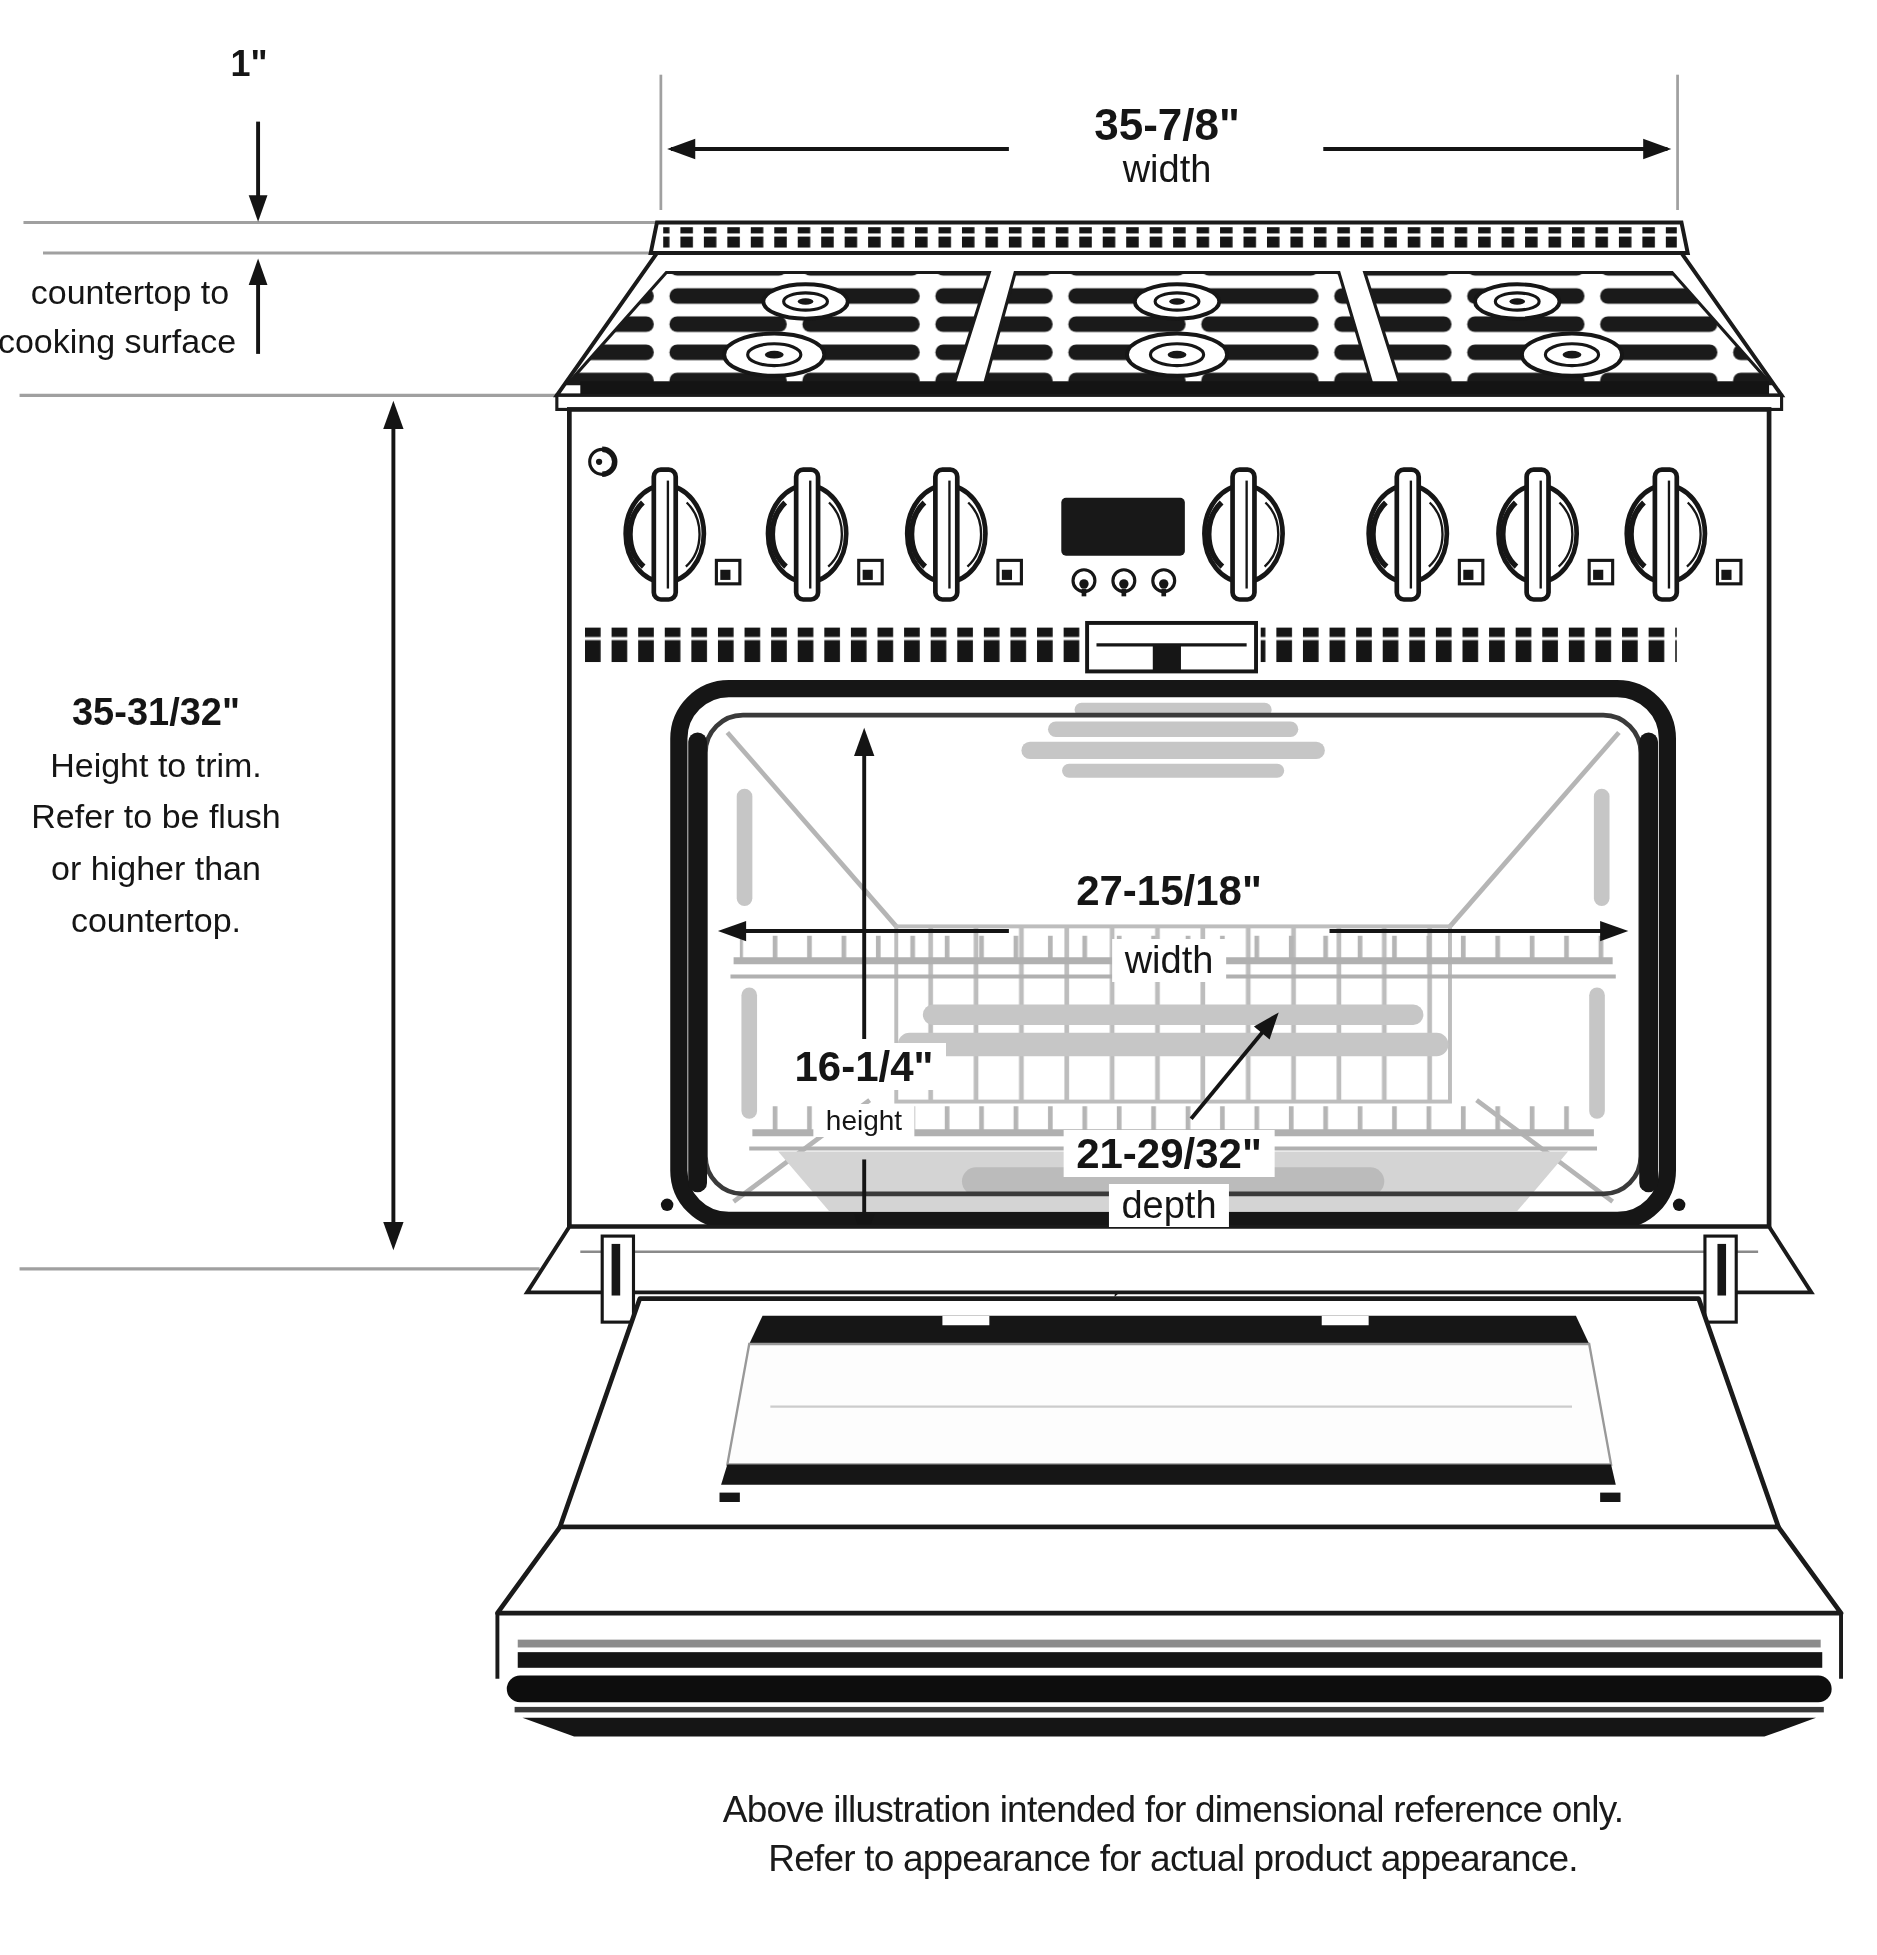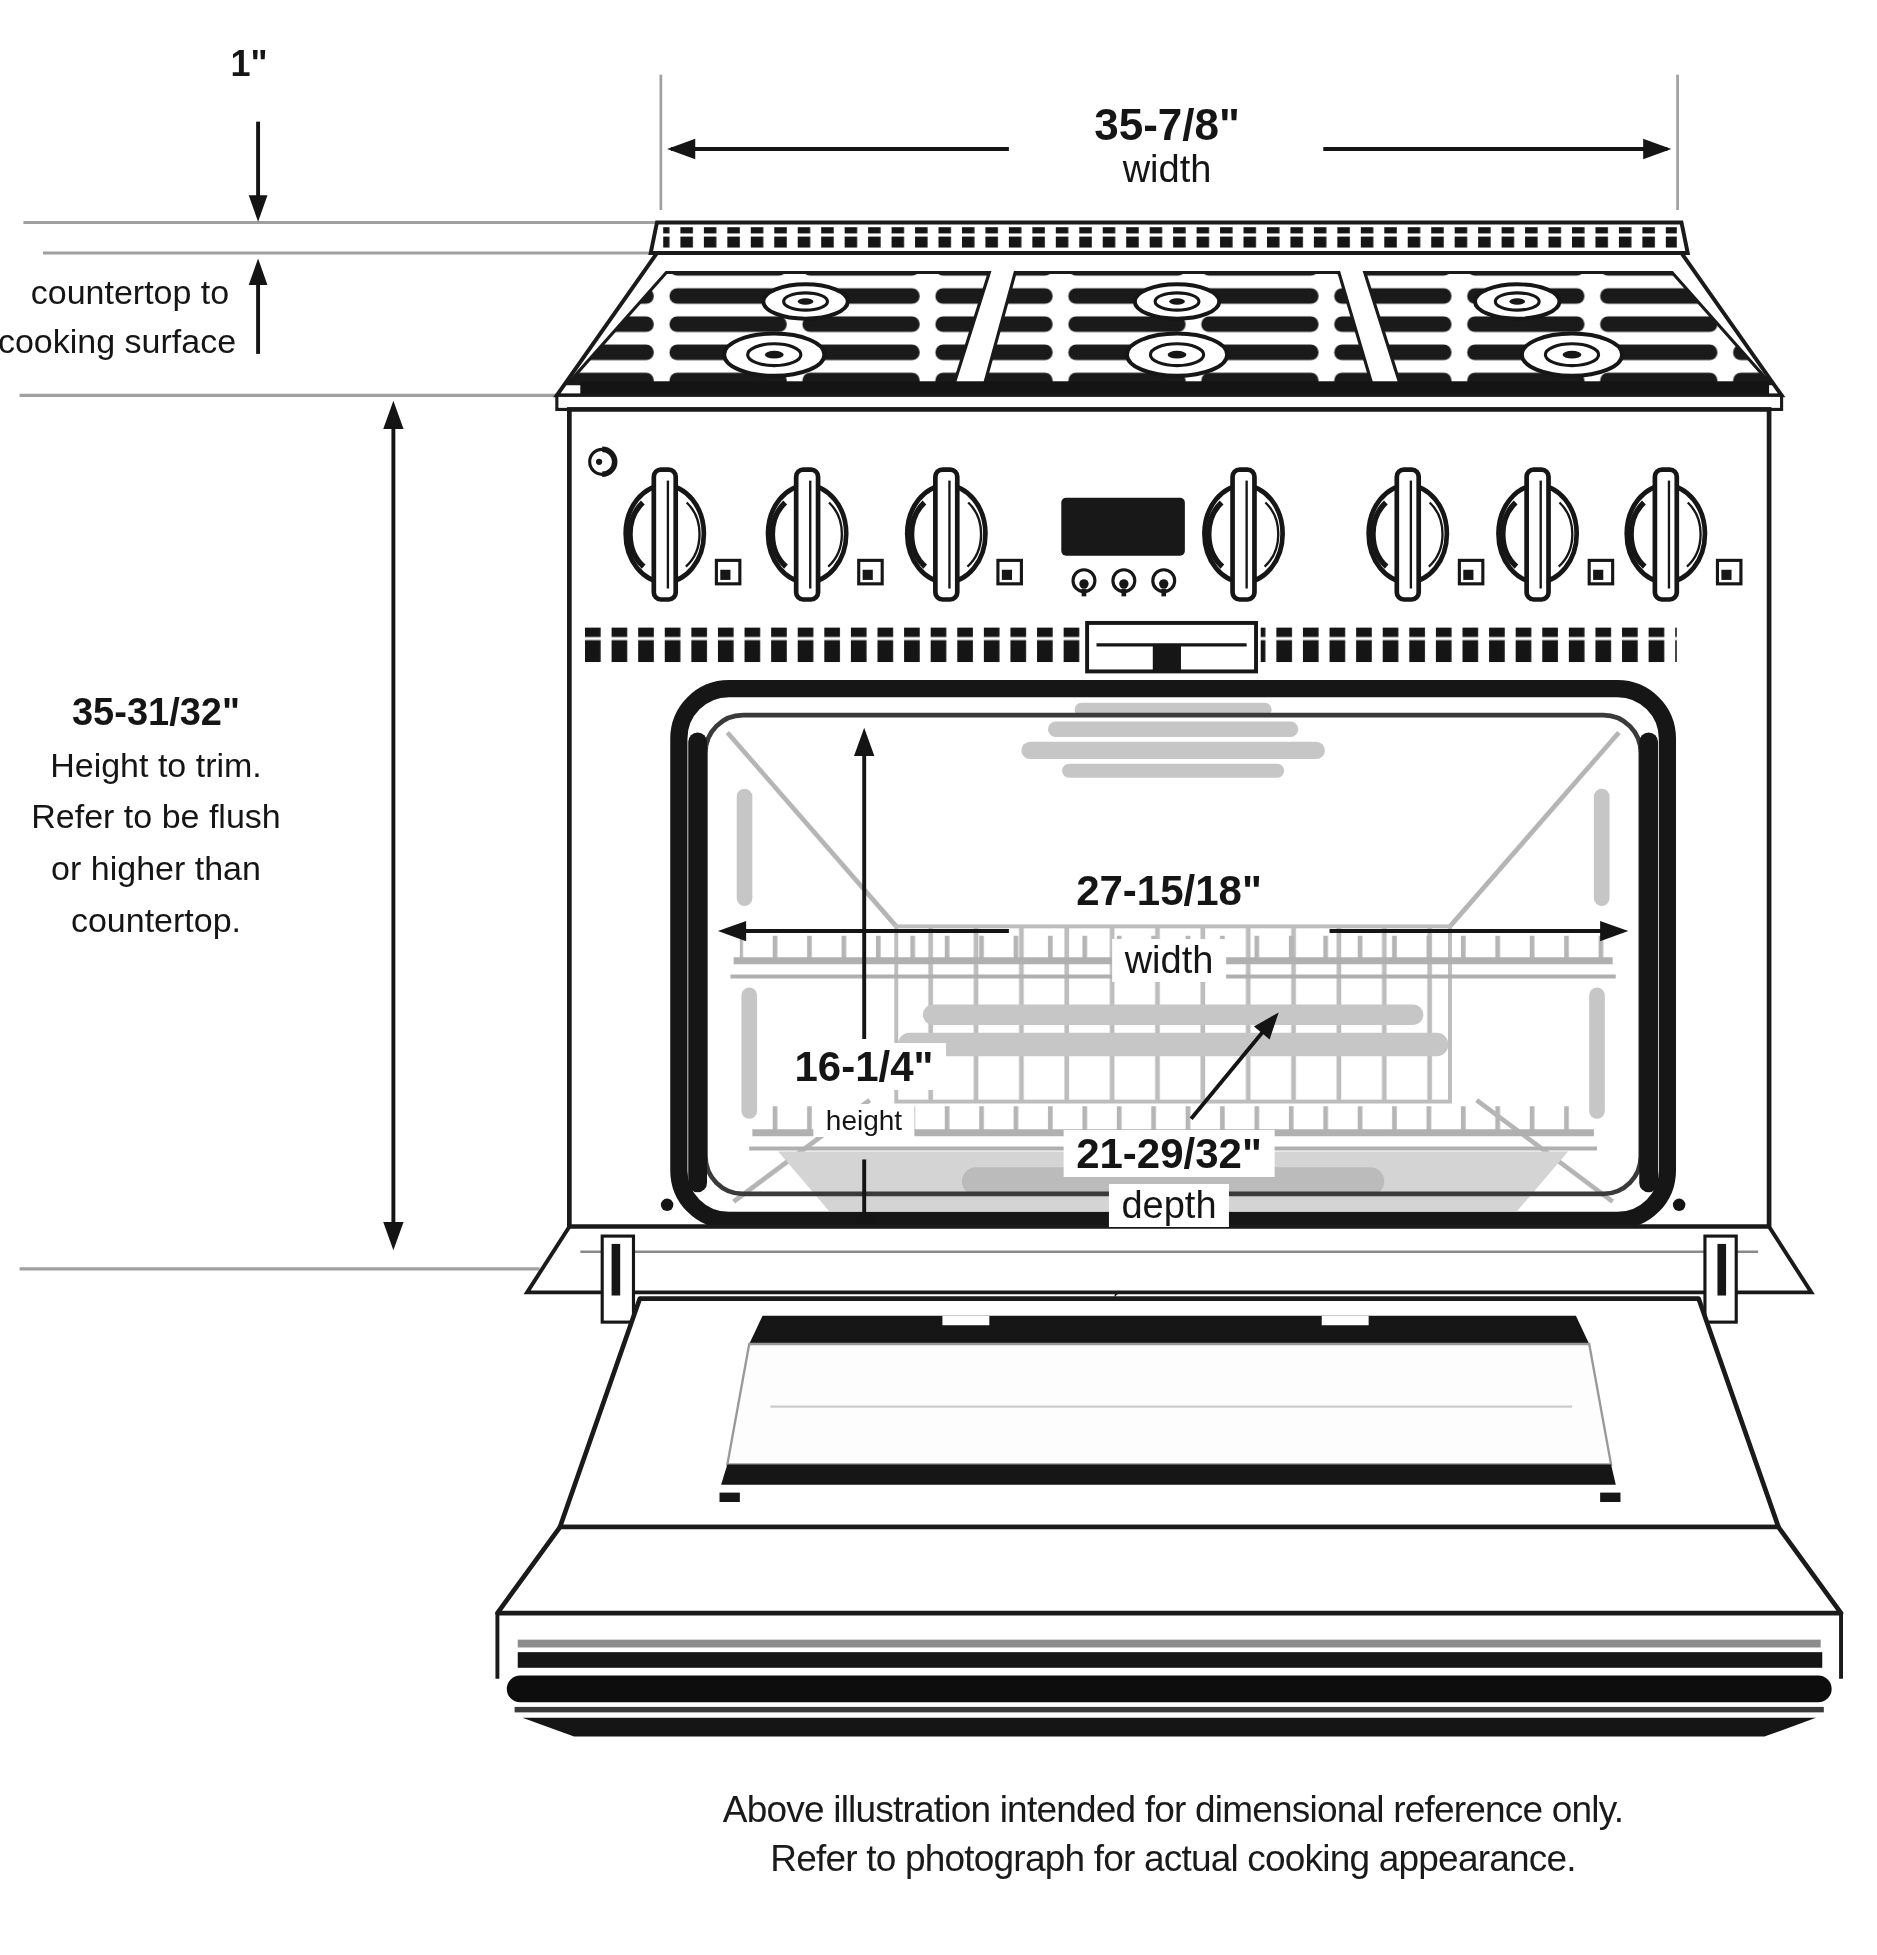--- a/index.html
+++ b/index.html
@@ -286,16 +286,16 @@
   <div class="t b box" style="left:1169px;top:867px;font-size:42px;">27-15/18"</div>
   <div class="t box" style="left:1169px;top:939px;font-size:38px;">width</div>
 
   <div class="t b box" style="left:864px;top:1043px;font-size:42px;">16-1/4"</div>
   <div class="t box" style="left:864px;top:1104px;font-size:28px;">height</div>
 
   <div class="t b box" style="left:1169px;top:1130px;font-size:42px;">21-29/32"</div>
   <div class="t box" style="left:1169px;top:1184px;font-size:38px;">depth</div>
 
   <div class="t cap" style="left:1173px;top:1791px;font-size:37px;">Above illustration intended for dimensional reference only.</div>
-  <div class="t cap" style="left:1173px;top:1840px;font-size:37px;">Refer to photograph for actual cooking appearance.</div>
+  <div class="t cap" style="left:1173px;top:1840px;font-size:37px;">Refer to appearance for actual product appearance.</div>
 
 </div>
 
 
 </body></html>

